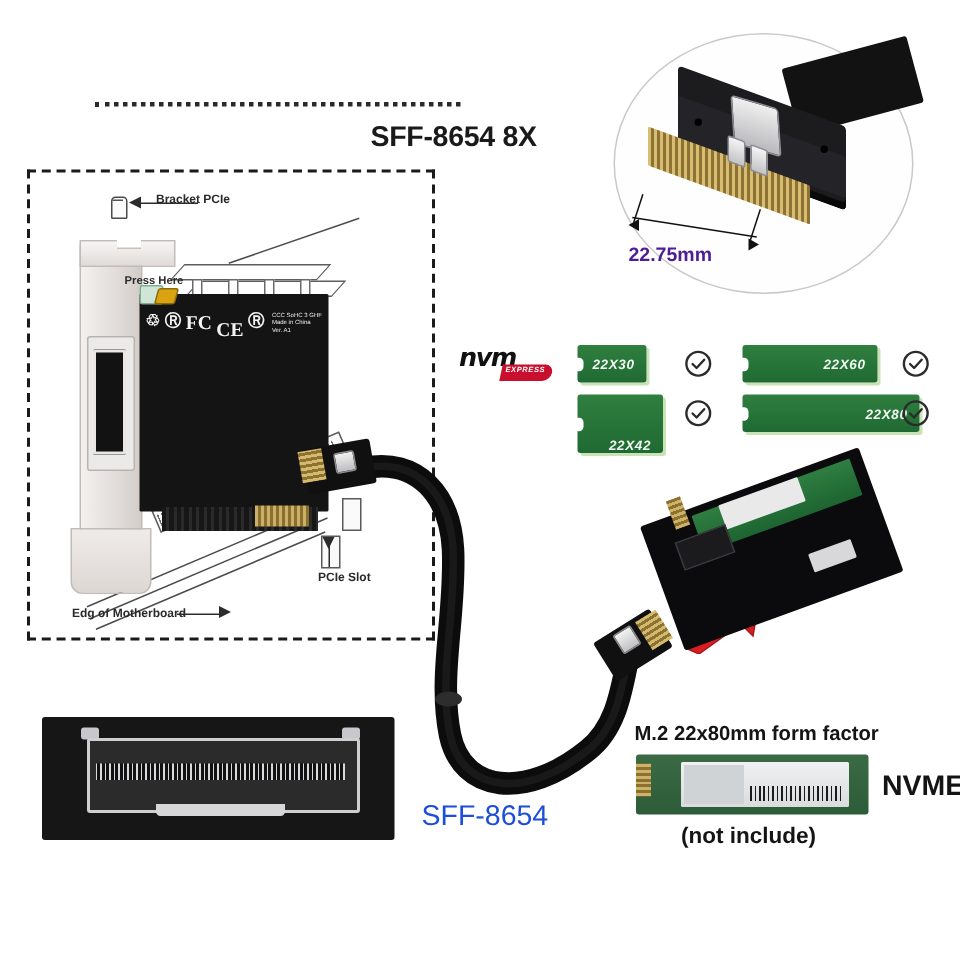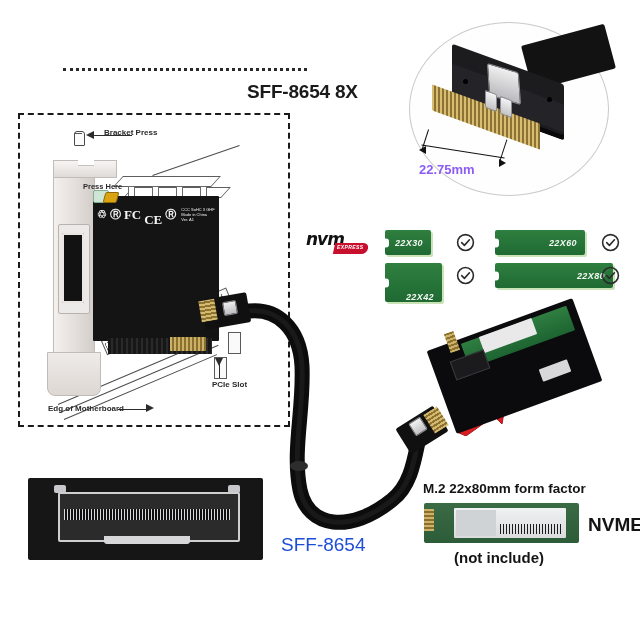--- a/index.html
+++ b/index.html
@@ -144,21 +144,21 @@
   #dim-tick-r {
     left: 503px; top: 139px;
     width: 0; height: 22px;
     border-left: 1.5px solid #111;
     transform: rotate(18deg);
   }
   #dim-label {
     left: 419px; top: 162px;
     font-size: 13px;
     font-weight: 600;
-    color: #8b5cf6;
+    color: #4c1d95;
     white-space: nowrap;
   }
 
   
   #diagram-box {
     left: 18px; top: 113px;
     width: 268px; height: 310px;
     border: 2px dashed #1a1a1a;
     background: #fff;
   }
@@ -716,21 +716,21 @@
 Made in China Ver. A1</span>
     </div>
   </div>
   <div class="abs" id="pcb-edge"></div>
   <div class="abs" id="card-fingers"></div>
 
   <div class="abs" id="screw"></div>
   <div class="abs" id="screw-slot"></div>
   <div class="abs" id="callout-screw-line"></div>
   <div class="abs" id="callout-screw-arrow"></div>
-  <div class="abs" id="label-bracket-screw">Bracket Press</div>
+  <div class="abs" id="label-bracket-screw">Bracket PCIe</div>
 
   <div class="abs" id="press-pad"></div>
   <div class="abs" id="press-dot"></div>
   <div class="abs" id="label-press-here">Press Here</div>
 
   <div class="abs" id="pcie-callout-arrow"></div>
   <div class="abs" id="pcie-callout-line"></div>
   <div class="abs" id="label-pcie-slot">PCIe Slot</div>
 
   <div class="abs" id="mb-callout-line"></div>

